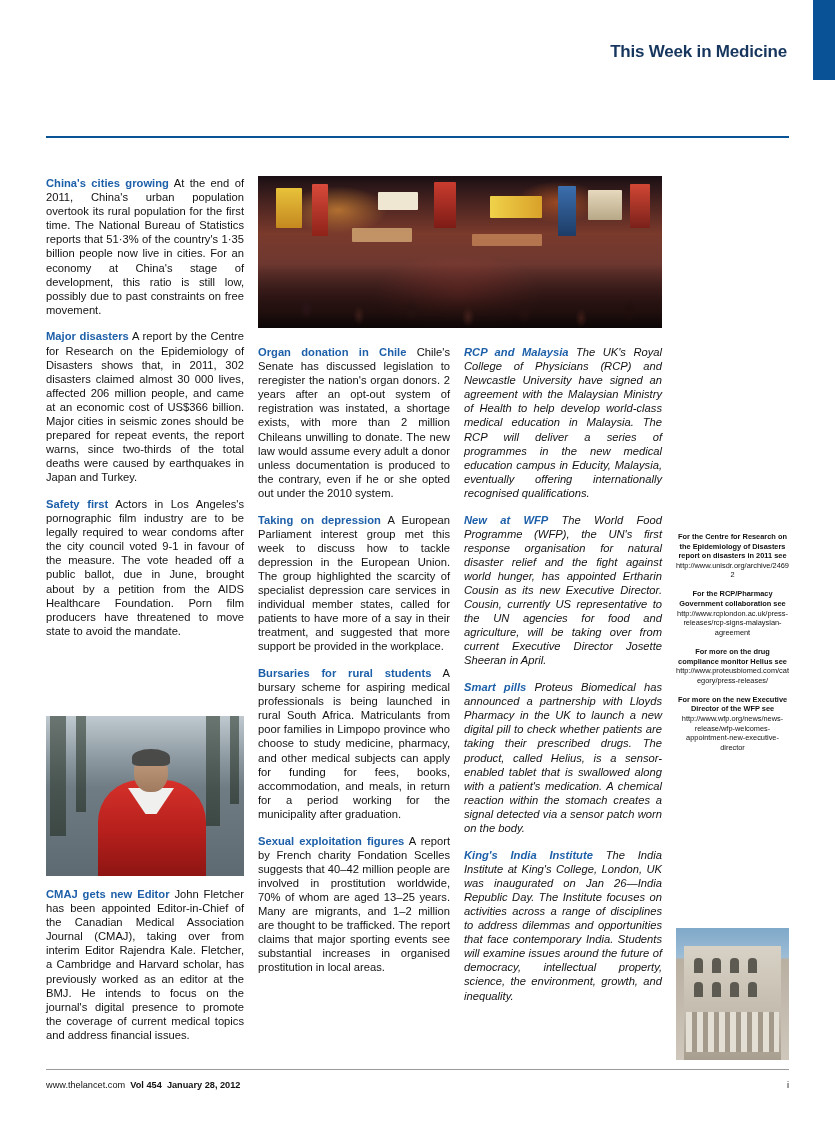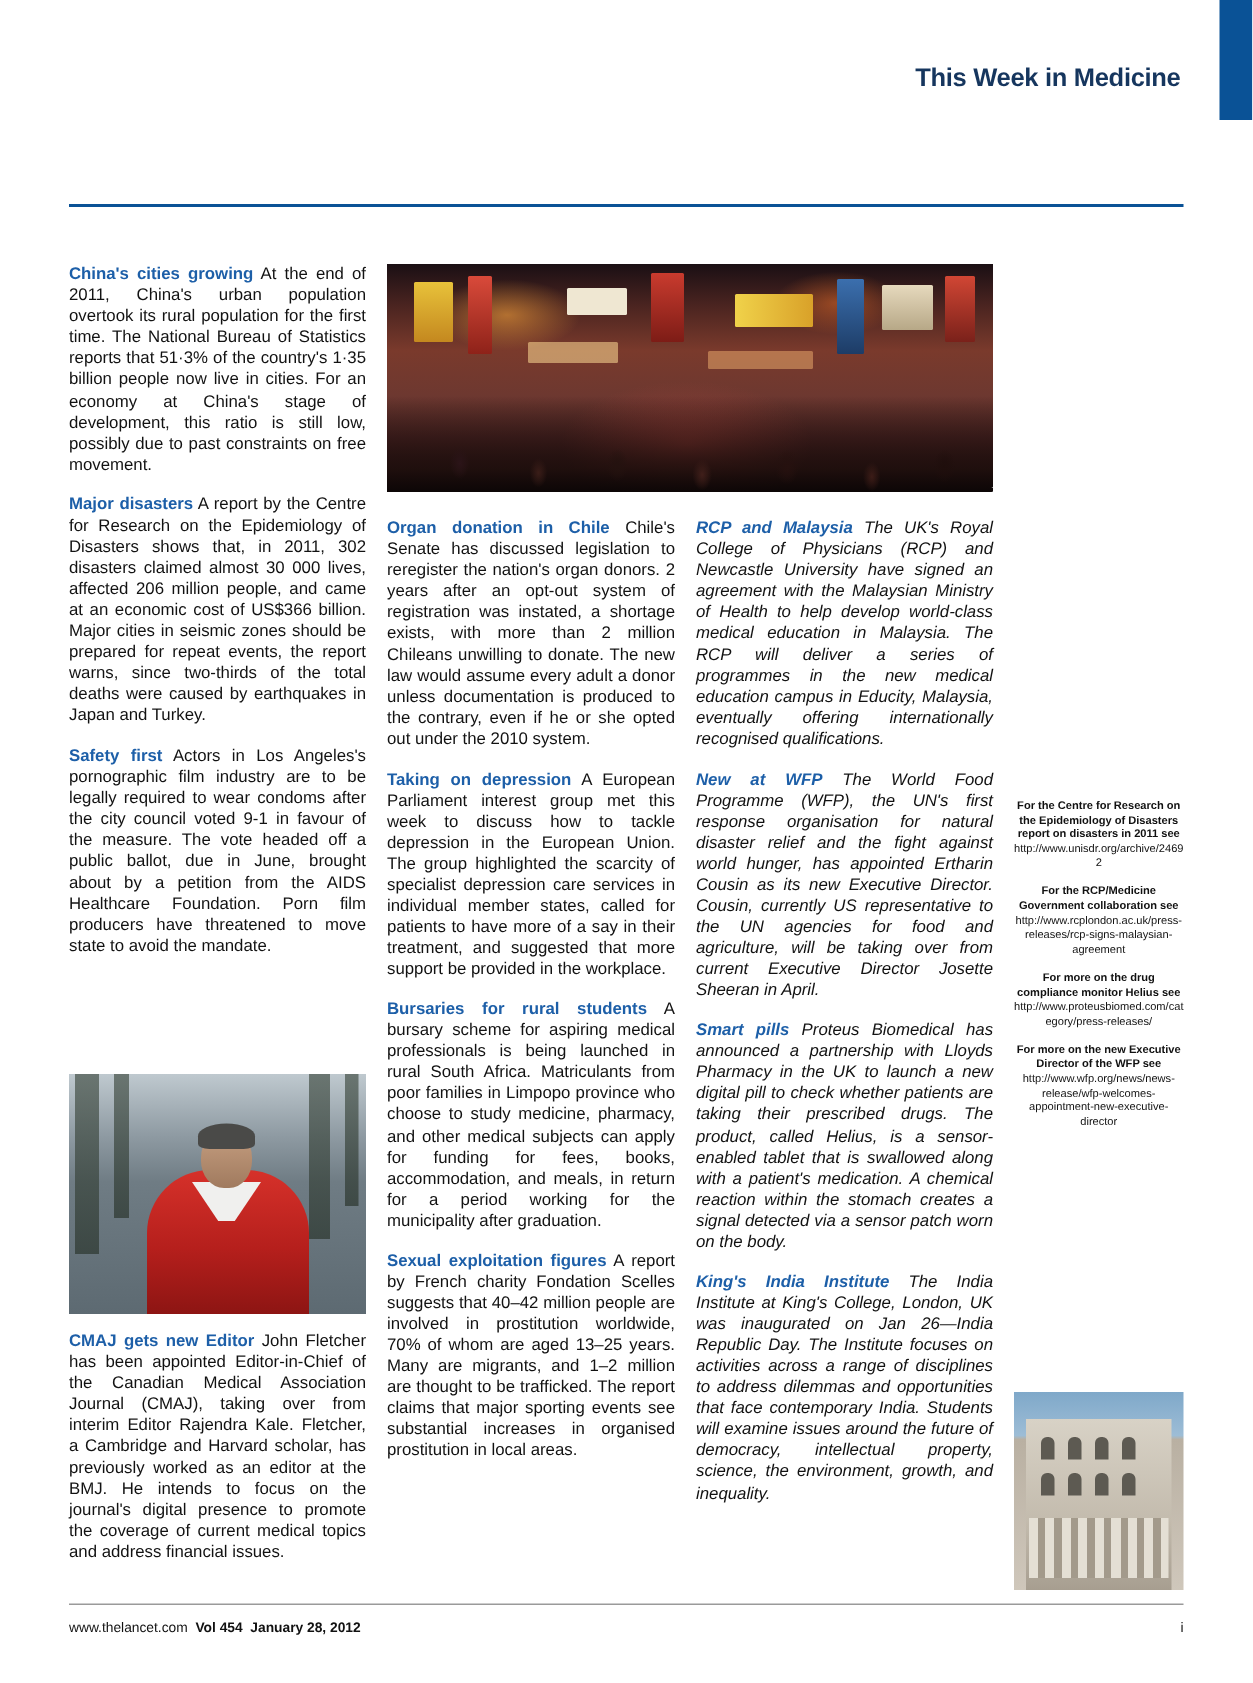--- a/index.html
+++ b/index.html
@@ -271,21 +271,21 @@
 
     <p class="para"><span class="lead">New at WFP</span> <span>The World Food Programme (WFP), the UN's first response organisation for natural disaster relief and the fight against world hunger, has appointed Ertharin Cousin as its new Executive Director. Cousin, currently US representative to the UN agencies for food and agriculture, will be taking over from current Executive Director Josette Sheeran in April.</span></p>
 
     <p class="para"><span class="lead">Smart pills</span> <span>Proteus Biomedical has announced a partnership with Lloyds Pharmacy in the UK to launch a new digital pill to check whether patients are taking their prescribed drugs. The product, called Helius, is a sensor-enabled tablet that is swallowed along with a patient's medication. A chemical reaction within the stomach creates a signal detected via a sensor patch worn on the body.</span></p>
 
     <p class="para"><span class="lead">King's India Institute</span> <span>The India Institute at King's College, London, UK was inaugurated on Jan 26—India Republic Day. The Institute focuses on activities across a range of disciplines to address dilemmas and opportunities that face contemporary India. Students will examine issues around the future of democracy, intellectual property, science, the environment, growth, and inequality.</span></p>
   </div>
 
   <div class="col col-refs">
     <p class="ref"><b>For the Centre for Research on the Epidemiology of Disasters report on disasters in 2011 see</b> <span class="u">http://www.unisdr.org/archive/24692</span></p>
-    <p class="ref"><b>For the RCP/Medicine Government collaboration see</b> <span class="u">http://www.rcplondon.ac.uk/press-releases/rcp-signs-malaysian-agreement</span></p>
+    <p class="ref"><b>For the RCP/Pharmacy Government collaboration see</b> <span class="u">http://www.rcplondon.ac.uk/press-releases/rcp-signs-malaysian-agreement</span></p>
     <p class="ref"><b>For more on the drug compliance monitor Helius see</b> <span class="u">http://www.proteusbiomed.com/category/press-releases/</span></p>
     <p class="ref"><b>For more on the new Executive Director of the WFP see</b> <span class="u">http://www.wfp.org/news/news-release/wfp-welcomes-appointment-new-executive-director</span></p>
   </div>
 
   <div class="photo" id="photo-kings">
     <div class="bld"></div>
     <div class="win" style="left:18px;top:30px;"></div>
     <div class="win" style="left:36px;top:30px;"></div>
     <div class="win" style="left:54px;top:30px;"></div>
     <div class="win" style="left:72px;top:30px;"></div>

